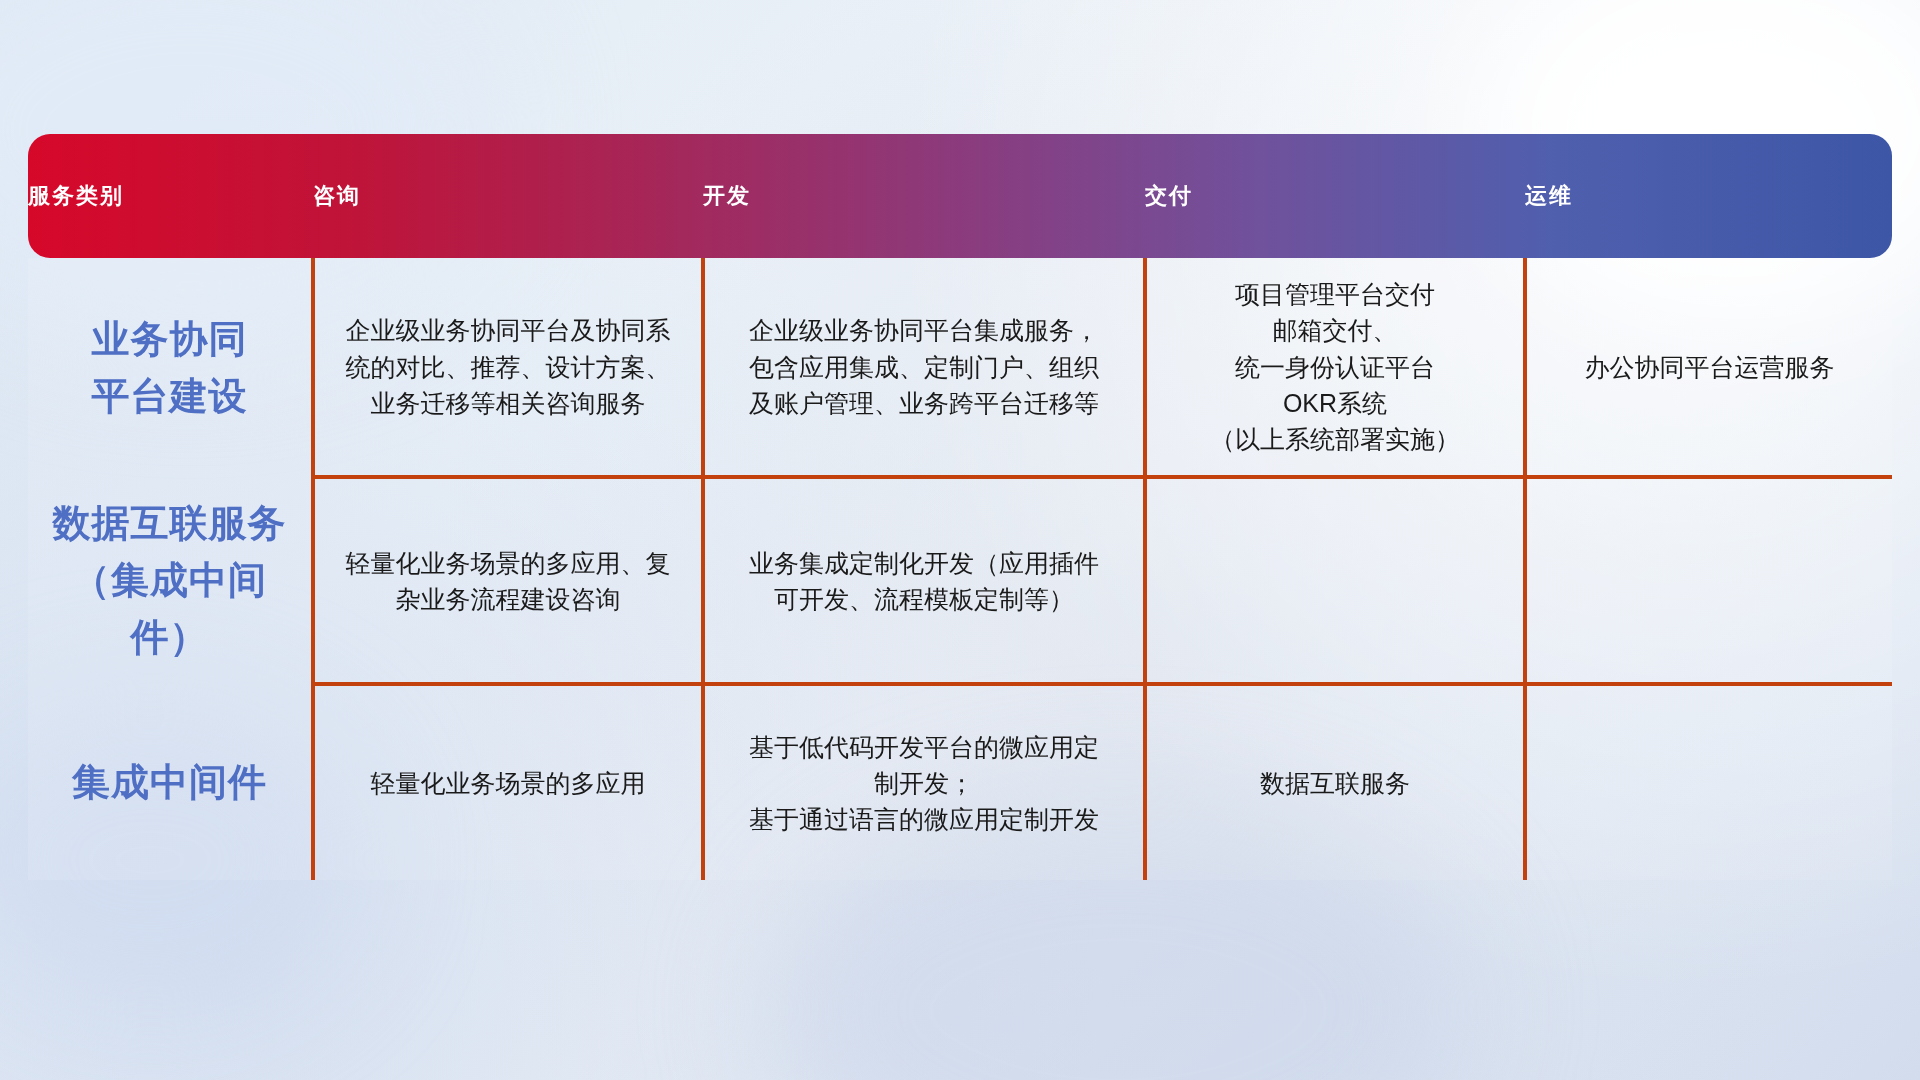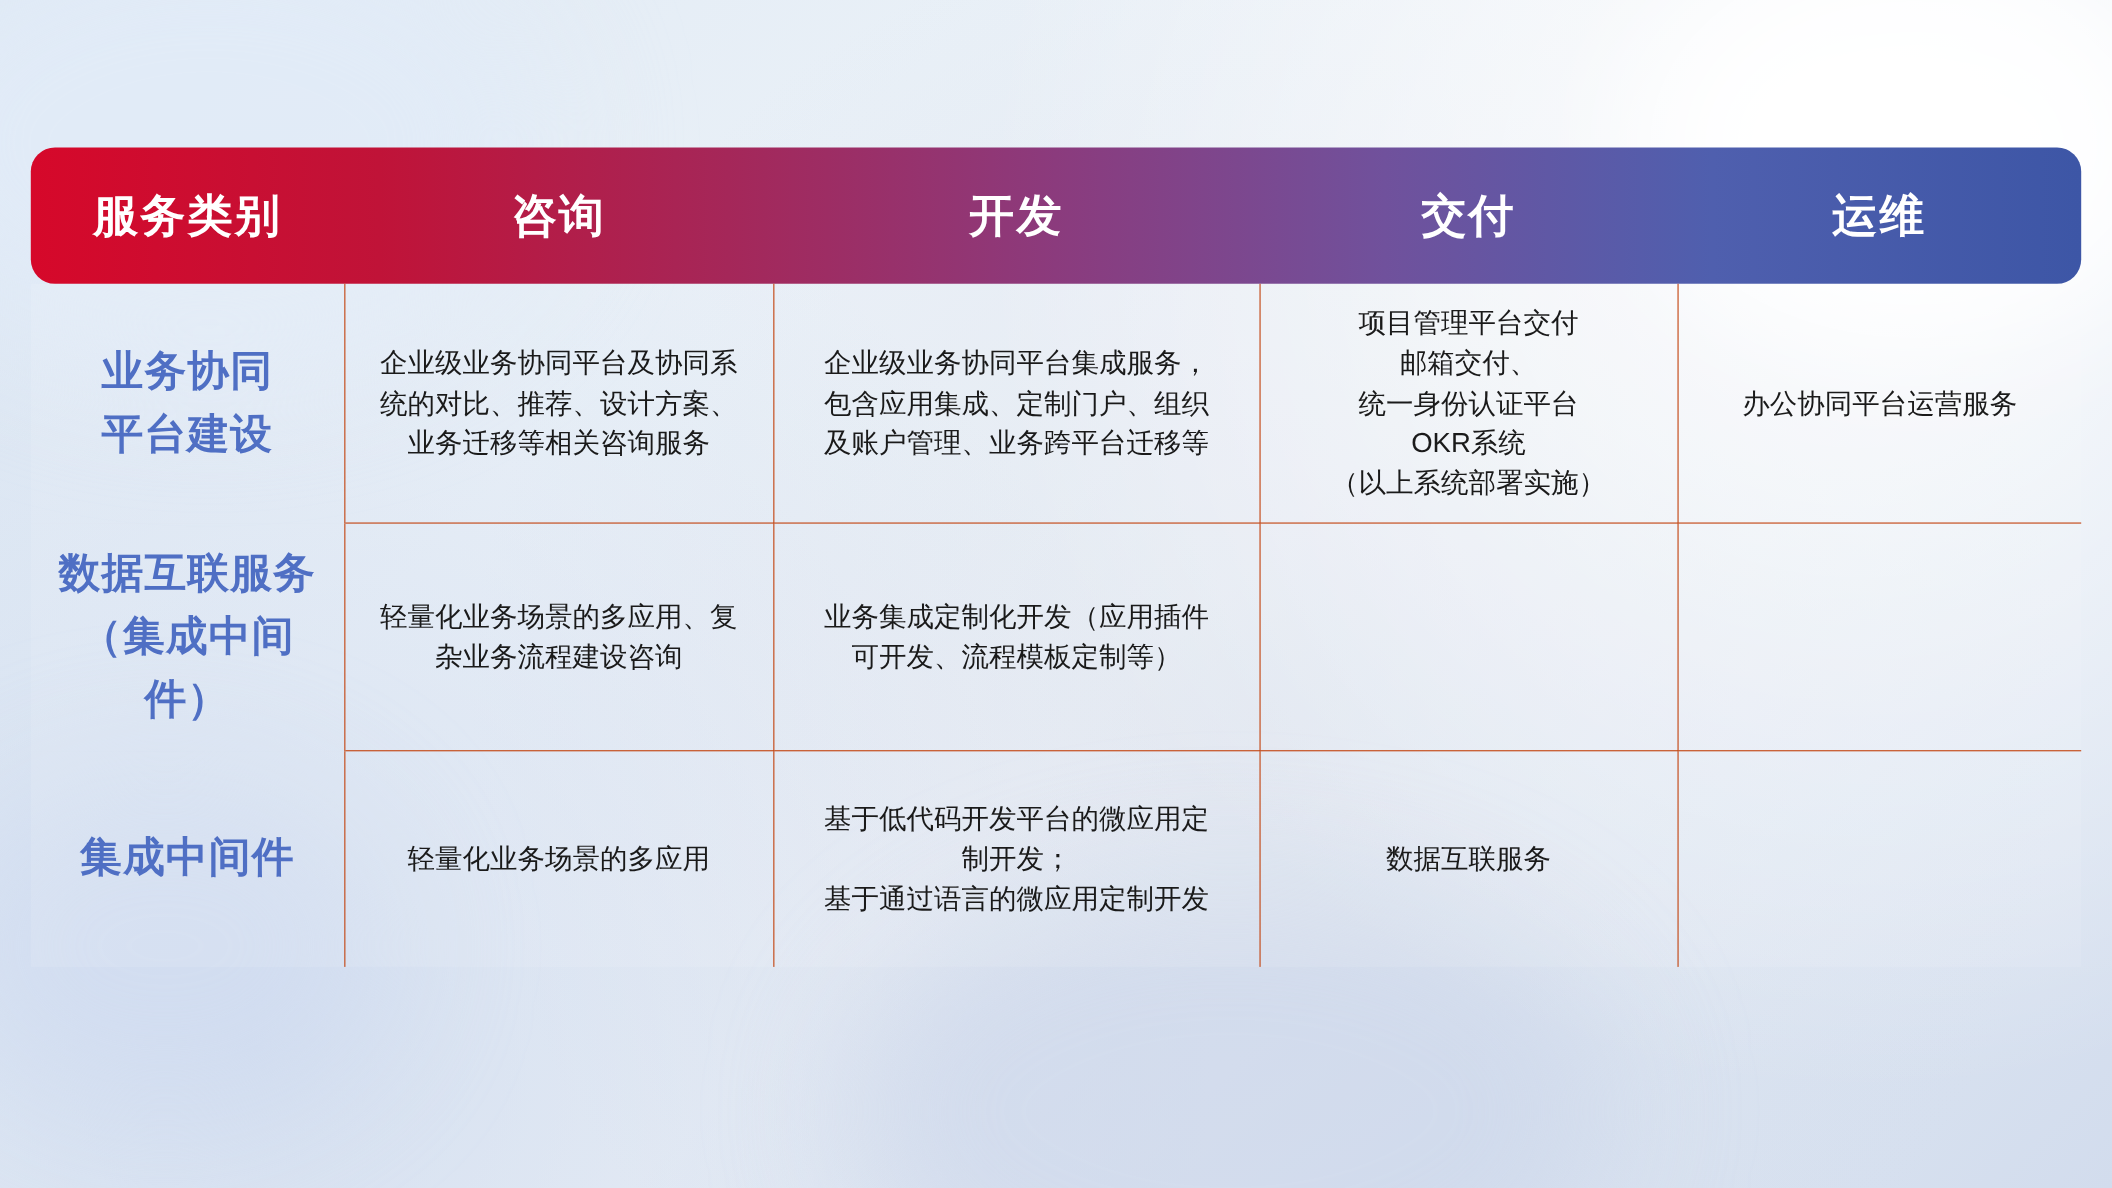--- a/index.html
+++ b/index.html
@@ -40,41 +40,41 @@
 
   .table {
     width: 100%;
     border-collapse: collapse;
     table-layout: fixed;
   }
 
   thead th {
     height: 124px;
     color: #ffffff;
-    font-size: 41px;
+    font-size: 22px;
     font-weight: bold;
     letter-spacing: 2px;
-    text-align: center;
+    text-align: left;
     vertical-align: middle;
     position: relative;
     border: none;
   }
 
   .head-row-bg {
     position: absolute;
     left: 28px;
     top: 134px;
     width: 1864px;
     height: 124px;
     border-radius: 22px;
     background: linear-gradient(90deg, #d6082a 0%, #c01338 17%, #a52759 34%, #8b3b7d 50%, #70519c 66%, #4f5fae 82%, #3d56a6 100%);
   }
 
   tbody td {
-    border: 1px solid #c2410c;
+    border: 4px solid #c2410c;
     vertical-align: middle;
     text-align: center;
     font-size: 25px;
     line-height: 1.45;
     color: #1a1a1a;
     padding: 18px 18px;
     background: rgba(255,255,255,0.10);
   }
 
   tbody tr td:first-child {

